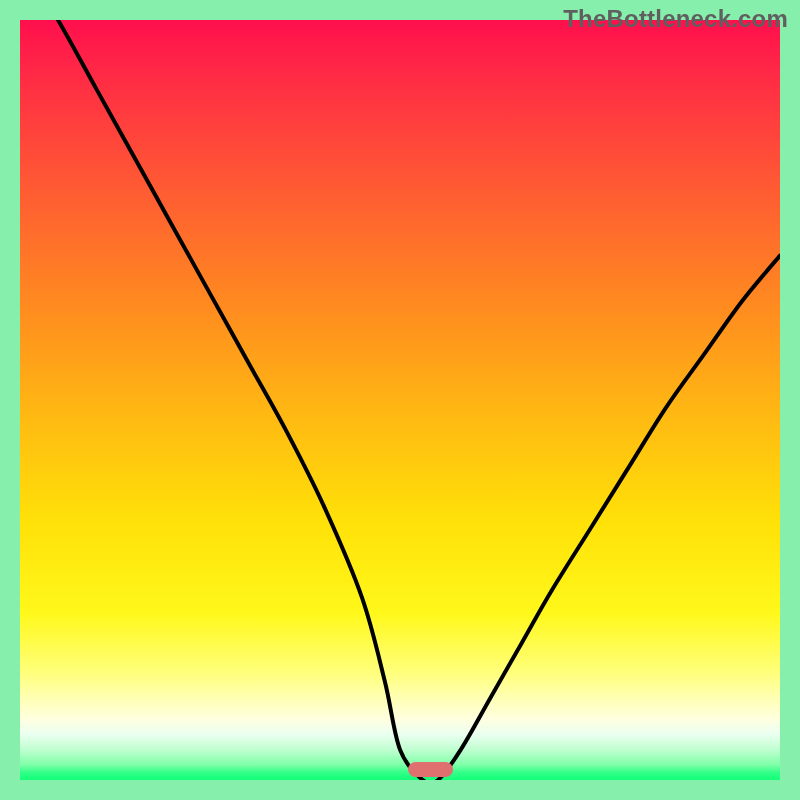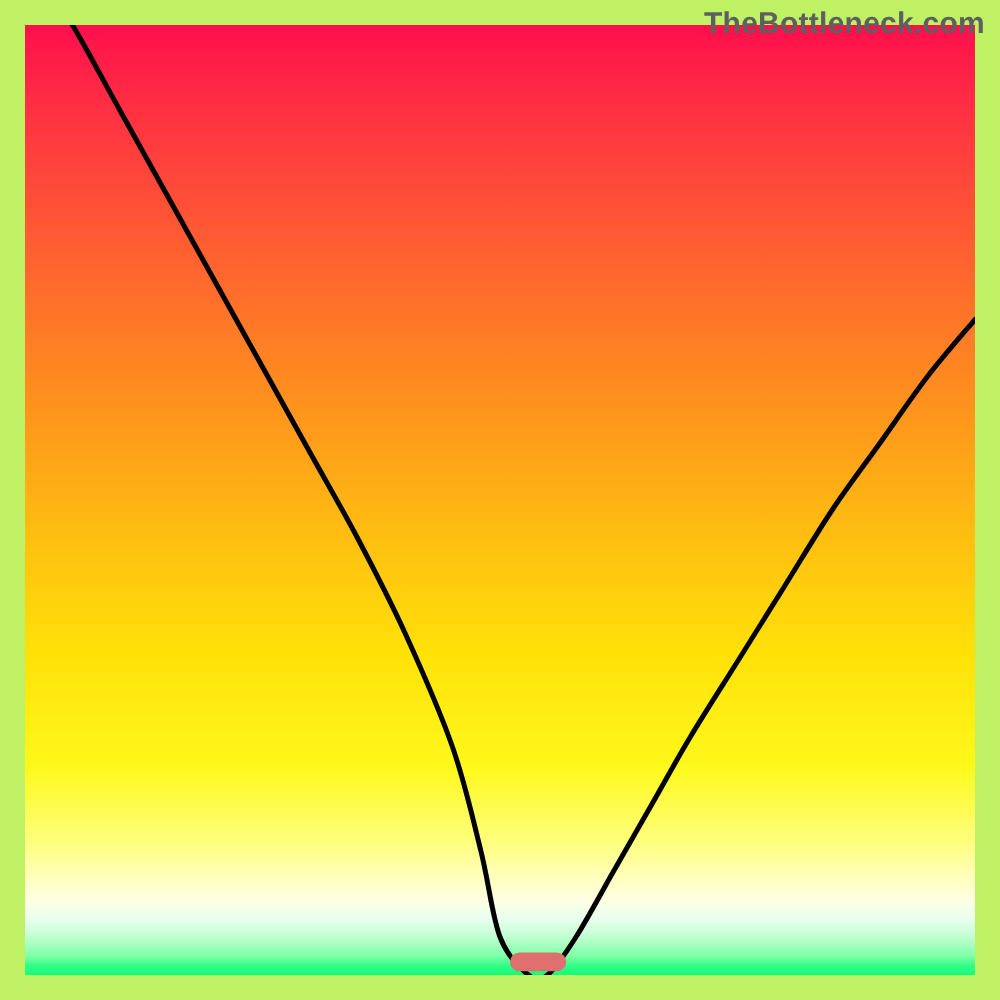--- a/index.html
+++ b/index.html
@@ -7,21 +7,21 @@
     padding: 0;
     width: 800px;
     height: 800px;
     background: #000;
     overflow: hidden;
   }
   .chart-wrapper {
     position: relative;
     width: 800px;
     height: 800px;
-    background: #bef264;
+    background: #86efac;
   }
   .watermark {
     position: absolute;
     top: 5px;
     right: 12px;
     font-family: Arial, Helvetica, sans-serif;
     font-size: 24px;
     font-weight: bold;
     color: #5f5f5f;
     letter-spacing: 0.2px;

